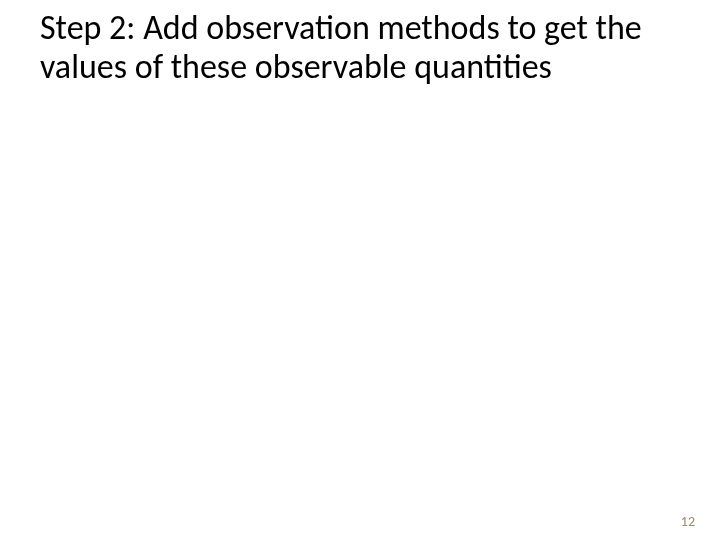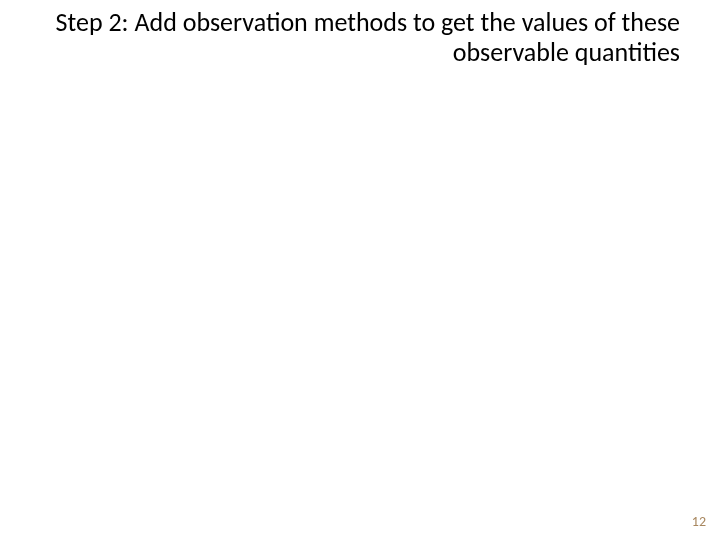--- a/index.html
+++ b/index.html
@@ -13,39 +13,39 @@
     overflow: hidden;
     position: relative;
   }
   .slide {
     width: 720px;
     height: 540px;
     position: relative;
     box-sizing: border-box;
   }
   .title {
-    font-size: 26px;
+    font-size: 34px;
     line-height: 1.15;
-    text-align: right;
+    text-align: left;
     padding: 8px 40px 0 40px;
     font-weight: 400;
   }
   .code {
     font-family: Consolas, "Courier New", monospace;
     font-size: 25px;
     line-height: 1.25;
     white-space: pre;
     padding: 0 0 0 36px;
     margin-top: -2px;
     font-weight: bold;
     letter-spacing: 0.2px;
   }
   .pagenum {
     position: absolute;
-    right: 14px;
+    right: 25px;
     bottom: 10px;
     font-size: 14px;
     color: #a8875f;
   }
 </style>
 </head>
 <body>
 
 <div class="slide">
   <div class="title">Step 2: Add observation methods to get the values of these observable quantities</div>

